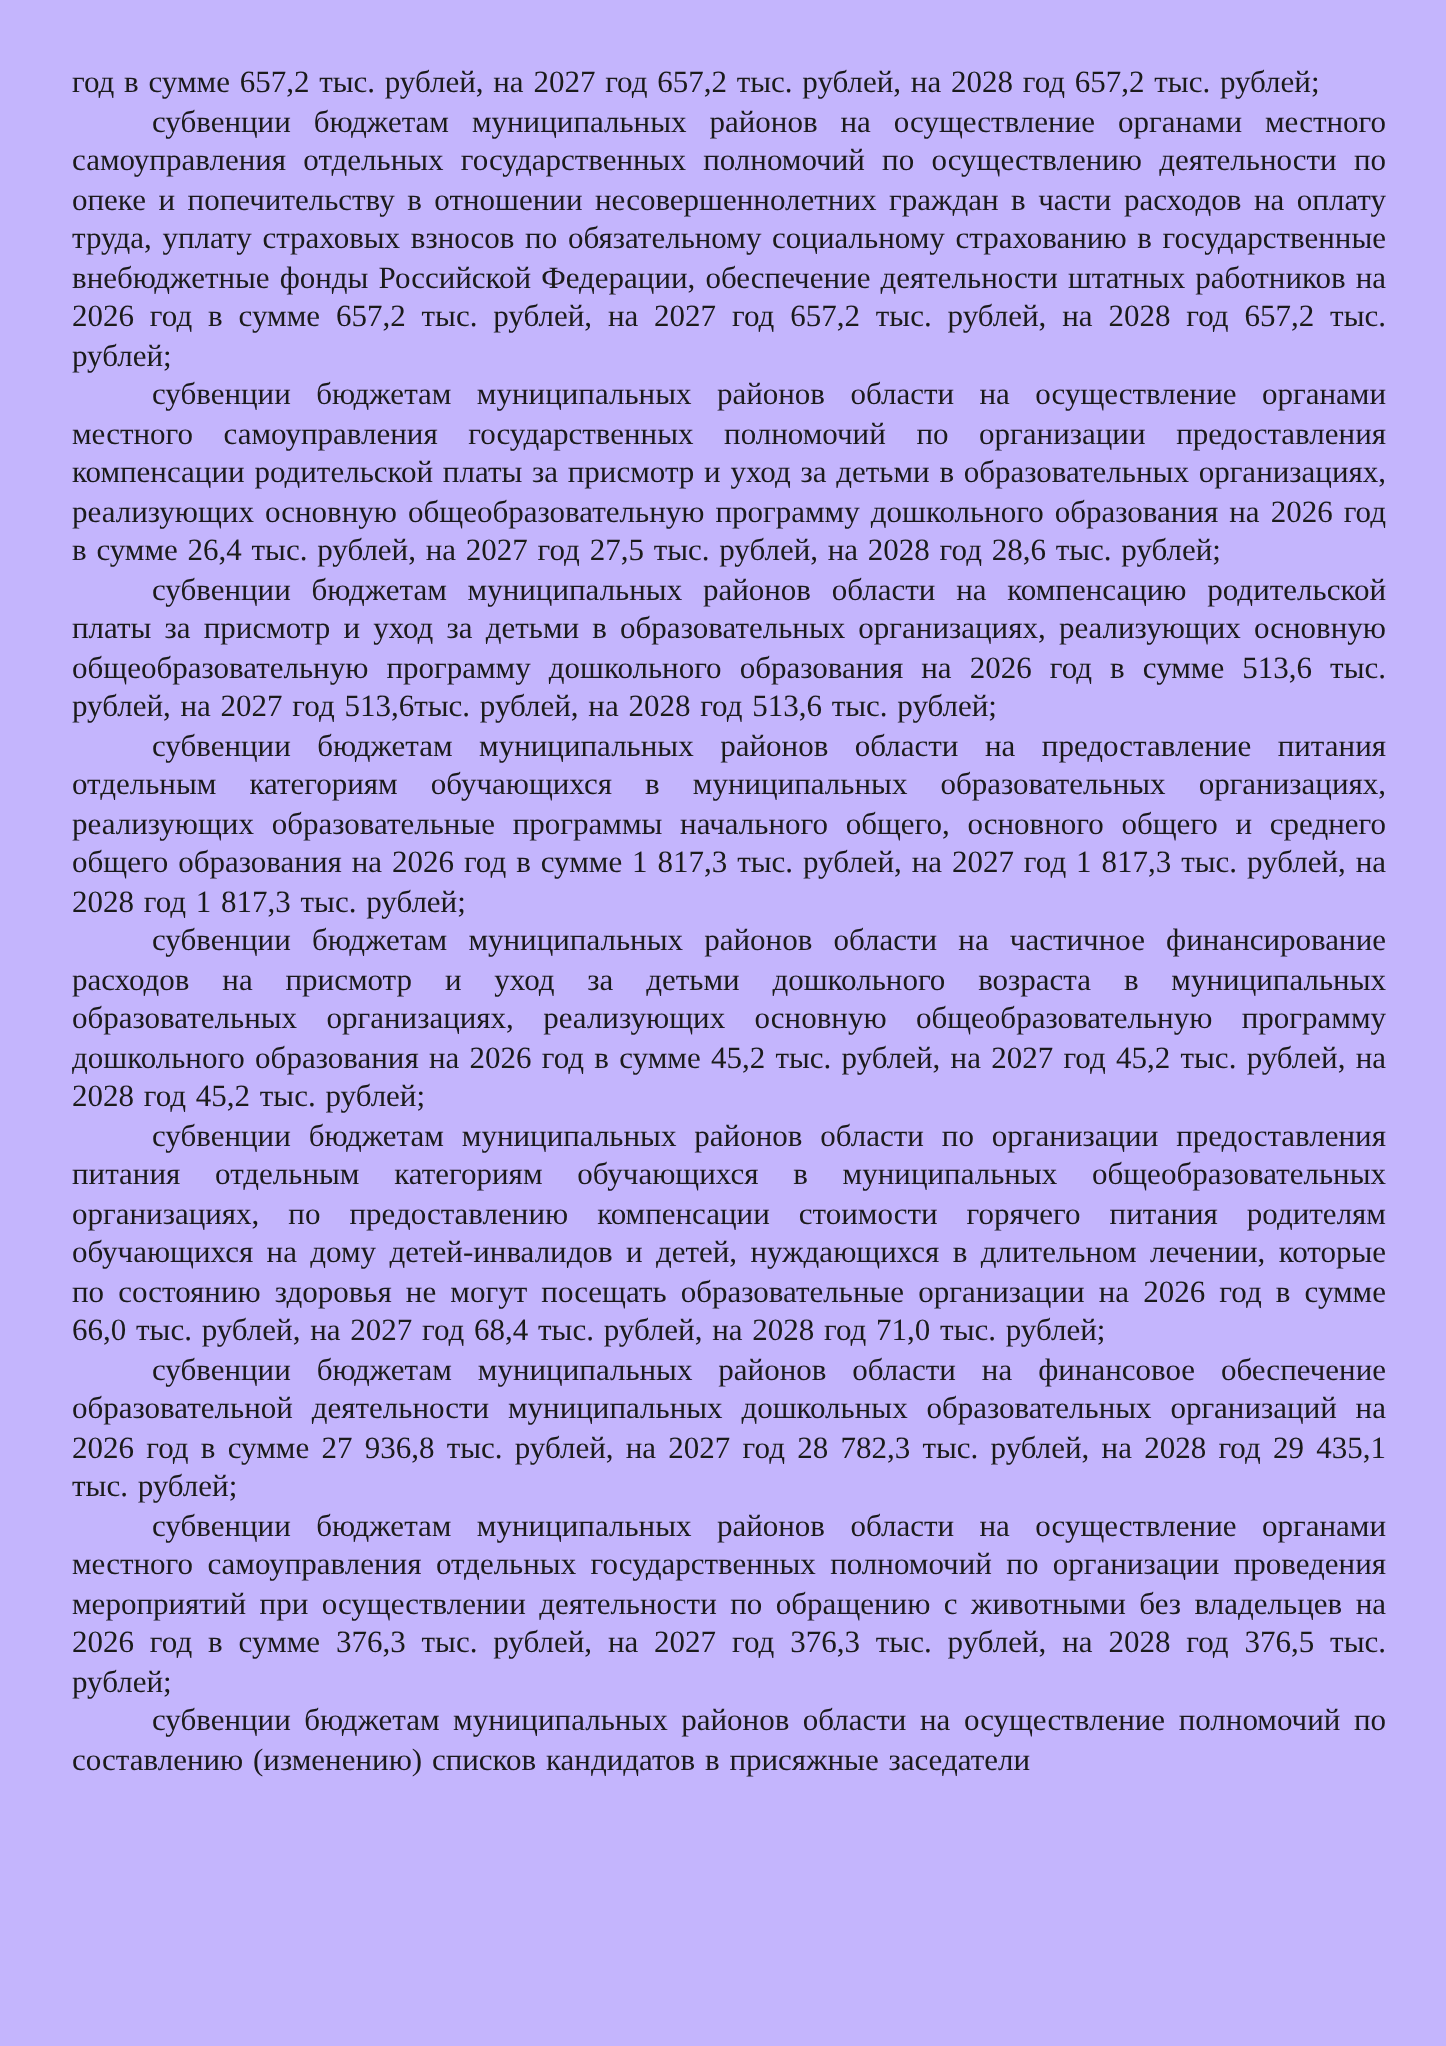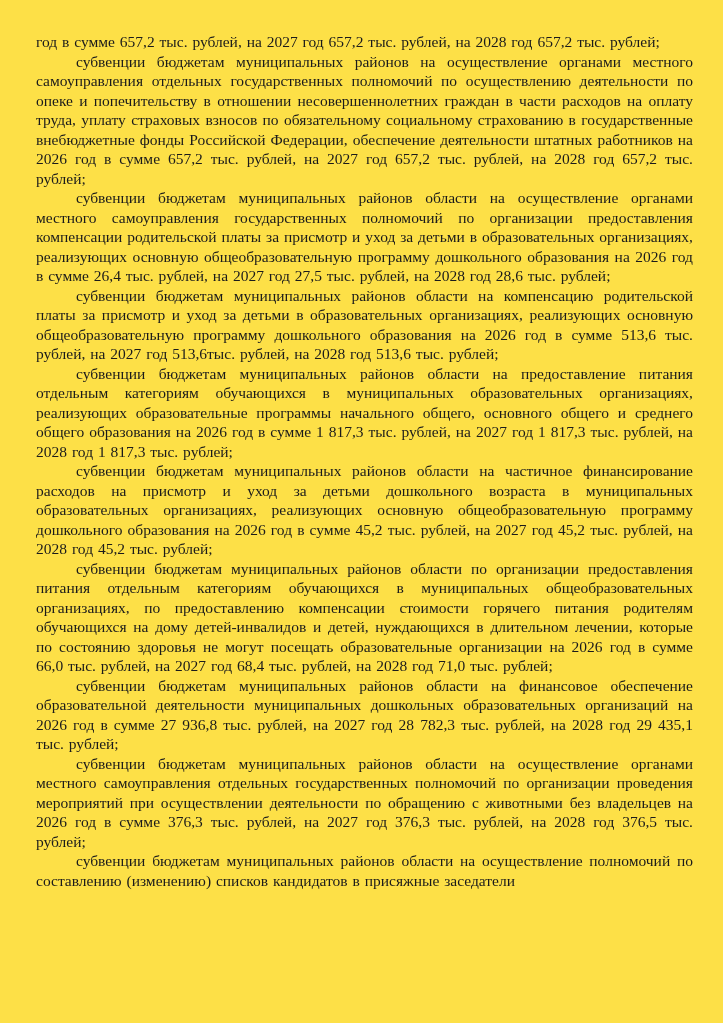--- a/index.html
+++ b/index.html
@@ -5,21 +5,21 @@
   html, body {
     margin: 0;
     padding: 0;
     background: #ffffff;
   }
   .page {
     position: relative;
     width: 723px;
     height: 1023px;
     box-sizing: border-box;
-    background: #fde047;
+    background: #c4b5fd;
     padding: 32px 30px 0 36px;
     overflow: hidden;
     font-family: "Liberation Serif", "DejaVu Serif", serif;
     font-size: 15.5px;
     line-height: 19.5px;
     color: #1b1b1b;
   }
   .page p {
     margin: 0;
     text-align: justify;

